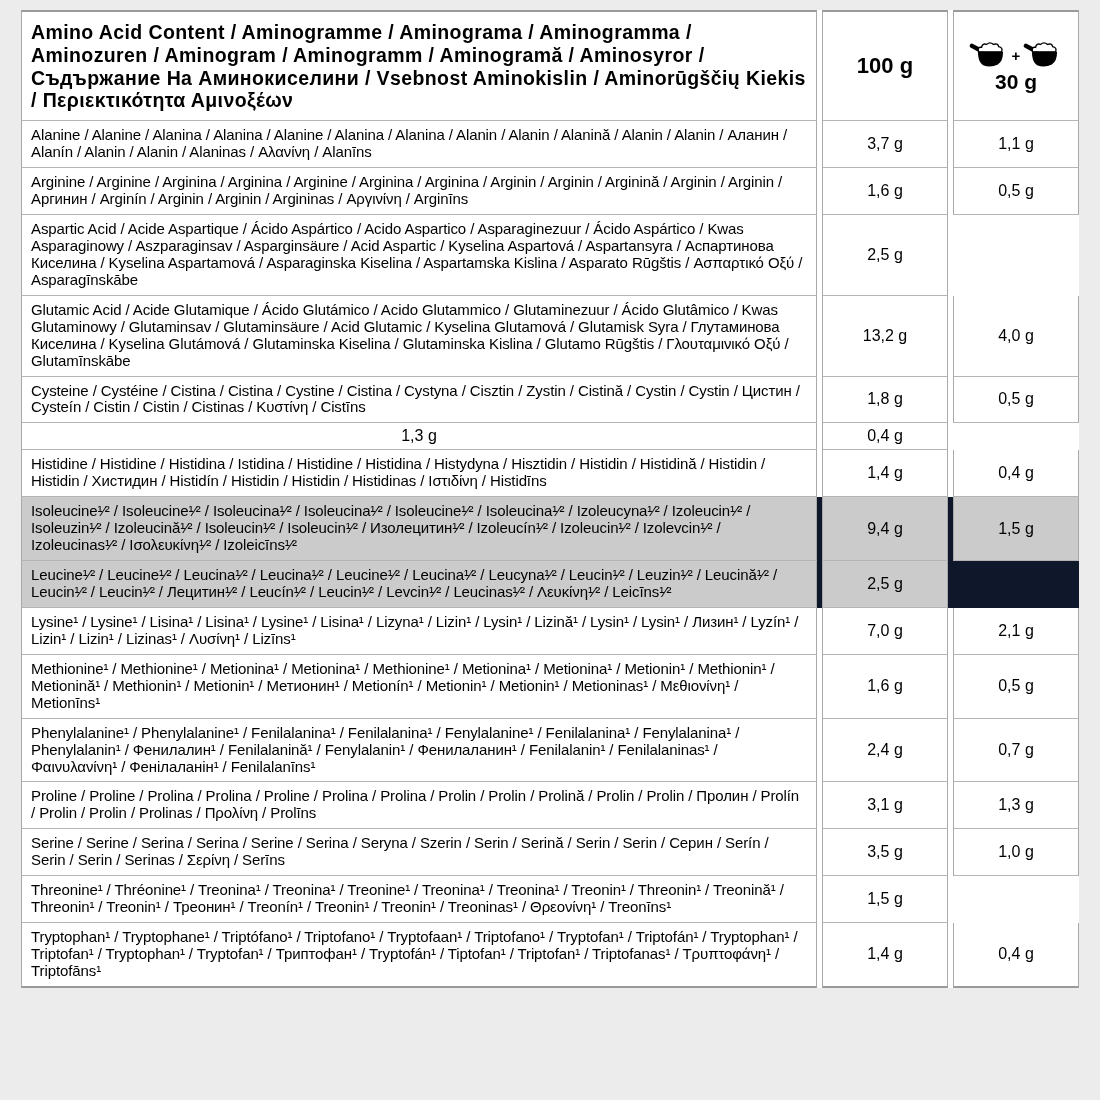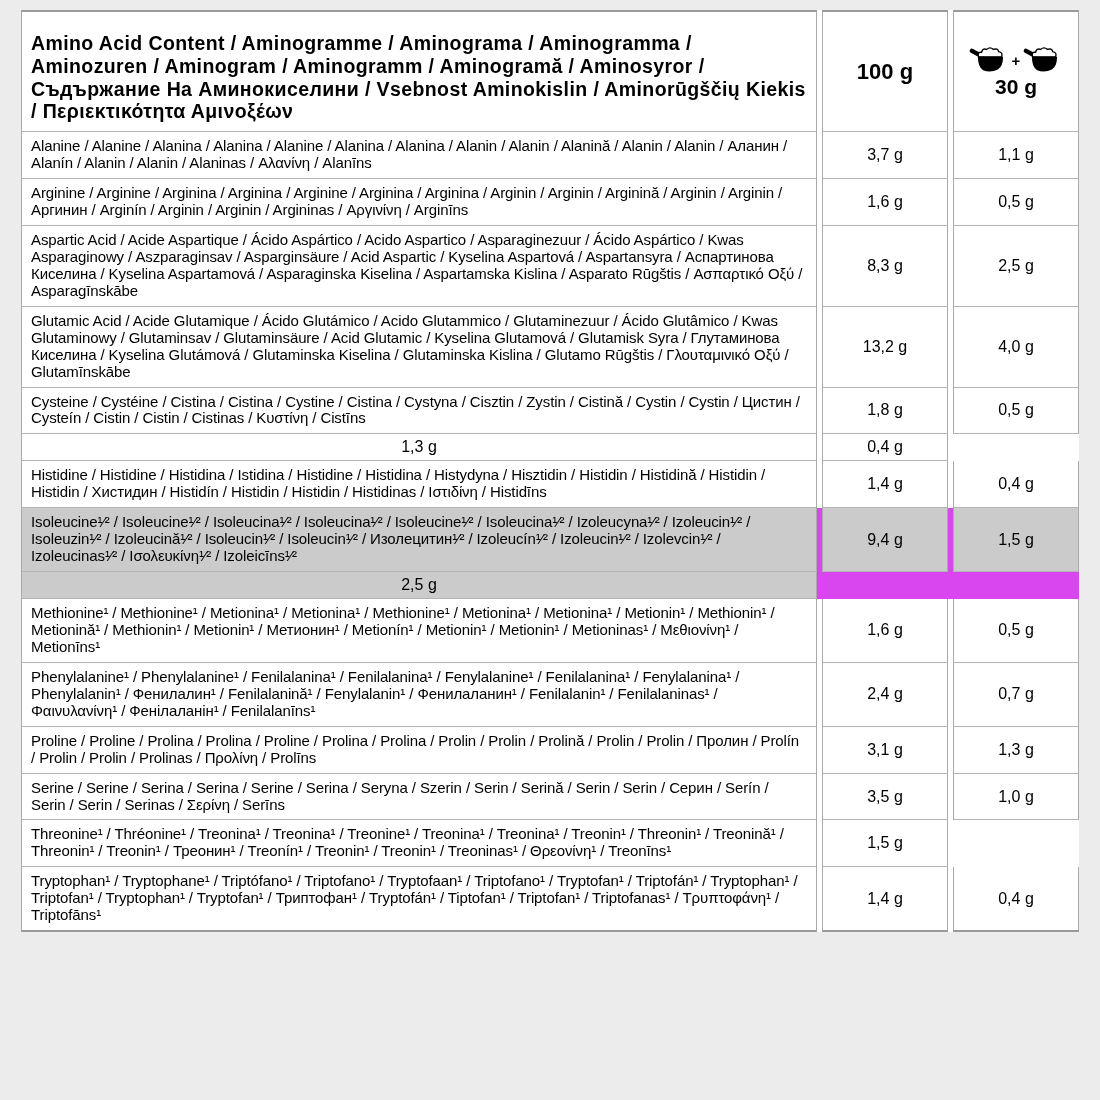--- a/index.html
+++ b/index.html
@@ -11,21 +11,21 @@
     overflow: hidden;
   }
   .sheet { padding: 10px 21px 12px 21px; }
   .amino-table { width: 100%; }
   .row {
     display: grid;
     grid-template-columns: 1fr 126px 126px;
     column-gap: 5px;
     background: #ffffff;
   }
-  .row.shaded { background: #d946ef; }
+  .row.shaded { background: #0f172a; }
   .row.shaded .cell { background: #cbcbcb; }
   .cell {
     background: #ffffff;
     border-left: 1px solid #a9a9a9;
     border-right: 1px solid #a9a9a9;
     border-bottom: 1px solid #b4b4b4;
   }
   .row.header-row .cell { border-top: 2px solid #9a9a9a; }
   .row:last-child .cell { border-bottom: 2px solid #9a9a9a; }
   .name-cell {
@@ -37,21 +37,21 @@
   }
   .val-cell {
     display: flex;
     align-items: center;
     justify-content: center;
     font-size: 16px;
     padding: 4px 2px;
     white-space: nowrap;
   }
   .header-row .title-cell {
-    padding: 20px 10px 8px 9px;
+    padding: 9px 10px 8px 9px;
     font-size: 19.5px;
     font-weight: 700;
     line-height: 1.17;
     letter-spacing: 0.4px;
   }
   .header-row .val-cell {
     font-weight: 700;
     font-size: 22px;
   }
   .scoops-cell {
@@ -105,21 +105,20 @@
   </div>
 
   <div class="row">
     <div class="cell name-cell">Arginine / Arginine / Arginina / Arginina / Arginine / Arginina / Arginina / Arginin / Arginin / Arginină / Arginin / Arginin / Аргинин / Arginín / Arginin / Arginin / Argininas / Αργινίνη / Arginīns</div>
     <div class="cell val-cell">1,6 g</div>
     <div class="cell val-cell">0,5 g</div>
   </div>
 
   <div class="row">
     <div class="cell name-cell">Aspartic Acid / Acide Aspartique / Ácido Aspártico / Acido Aspartico / Asparaginezuur / Ácido Aspártico / Kwas Asparaginowy / Aszparaginsav / Asparginsäure / Acid Aspartic / Kyselina Aspartová / Aspartansyra / Аспартинова Киселина / Kyselina Aspartamová / Asparaginska Kiselina / Aspartamska Kislina / Asparato Rūgštis / Ασπαρτικό Οξύ / Asparagīnskābe</div>
-    <div class="cell val-cell">8,3 g</div>
     <div class="cell val-cell">2,5 g</div>
   </div>
 
   <div class="row">
     <div class="cell name-cell">Glutamic Acid / Acide Glutamique / Ácido Glutámico / Acido Glutammico / Glutaminezuur / Ácido Glutâmico / Kwas Glutaminowy / Glutaminsav / Glutaminsäure / Acid Glutamic / Kyselina Glutamová / Glutamisk Syra / Глутаминова Киселина / Kyselina Glutámová / Glutaminska Kiselina / Glutaminska Kislina / Glutamo Rūgštis / Γλουταμινικό Οξύ / Glutamīnskābe</div>
     <div class="cell val-cell">13,2 g</div>
     <div class="cell val-cell">4,0 g</div>
   </div>
 
   <div class="row">
@@ -139,23 +138,29 @@
     <div class="cell val-cell">0,4 g</div>
   </div>
 
   <div class="row shaded">
     <div class="cell name-cell">Isoleucine¹⁄² / Isoleucine¹⁄² / Isoleucina¹⁄² / Isoleucina¹⁄² / Isoleucine¹⁄² / Isoleucina¹⁄² / Izoleucyna¹⁄² / Izoleucin¹⁄² / Isoleuzin¹⁄² / Izoleucină¹⁄² / Isoleucin¹⁄² / Isoleucin¹⁄² / Изолецитин¹⁄² / Izoleucín¹⁄² / Izoleucin¹⁄² / Izolevcin¹⁄² / Izoleucinas¹⁄² / Ισολευκίνη¹⁄² / Izoleicīns¹⁄²</div>
     <div class="cell val-cell">9,4 g</div>
     <div class="cell val-cell">1,5 g</div>
   </div>
 
   <div class="row shaded">
+    <div class="cell name-cell">Leucine¹⁄² / Leucine¹⁄² / Leucina¹⁄² / Leucina¹⁄² / Leucine¹⁄² / Leucina¹⁄² / Leucyna¹⁄² / Leucin¹⁄² / Leuzin¹⁄² / Leucină¹⁄² / Leucin¹⁄² / Leucin¹⁄² / Лецитин¹⁄² / Leucín¹⁄² / Leucin¹⁄² / Levcin¹⁄² / Leucinas¹⁄² / Λευκίνη¹⁄² / Leicīns¹⁄²</div>
     <div class="cell val-cell">2,5 g</div>
   </div>
 
+  <div class="row">
+    <div class="cell name-cell">Lysine¹ / Lysine¹ / Lisina¹ / Lisina¹ / Lysine¹ / Lisina¹ / Lizyna¹ / Lizin¹ / Lysin¹ / Lizină¹ / Lysin¹ / Lysin¹ / Лизин¹ / Lyzín¹ / Lizin¹ / Lizin¹ / Lizinas¹ / Λυσίνη¹ / Lizīns¹</div>
+    <div class="cell val-cell">7,0 g</div>
+    <div class="cell val-cell">2,1 g</div>
+  </div>
 
   <div class="row">
     <div class="cell name-cell">Methionine¹ / Methionine¹ / Metionina¹ / Metionina¹ / Methionine¹ / Metionina¹ / Metionina¹ / Metionin¹ / Methionin¹ / Metionină¹ / Methionin¹ / Metionin¹ / Метионин¹ / Metionín¹ / Metionin¹ / Metionin¹ / Metioninas¹ / Μεθιονίνη¹ / Metionīns¹</div>
     <div class="cell val-cell">1,6 g</div>
     <div class="cell val-cell">0,5 g</div>
   </div>
 
   <div class="row">
     <div class="cell name-cell">Phenylalanine¹ / Phenylalanine¹ / Fenilalanina¹ / Fenilalanina¹ / Fenylalanine¹ / Fenilalanina¹ / Fenylalanina¹ / Phenylalanin¹ / Фенилалин¹ / Fenilalanină¹ / Fenylalanin¹ / Фенилаланин¹ / Fenilalanin¹ / Fenilalaninas¹ / Φαινυλανίνη¹ / Фенілаланін¹ / Fenilalanīns¹</div>
     <div class="cell val-cell">2,4 g</div>

